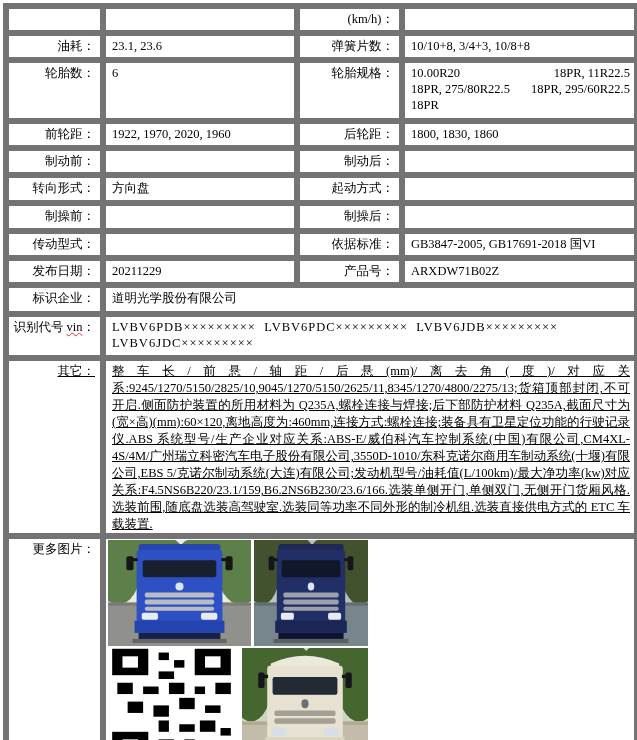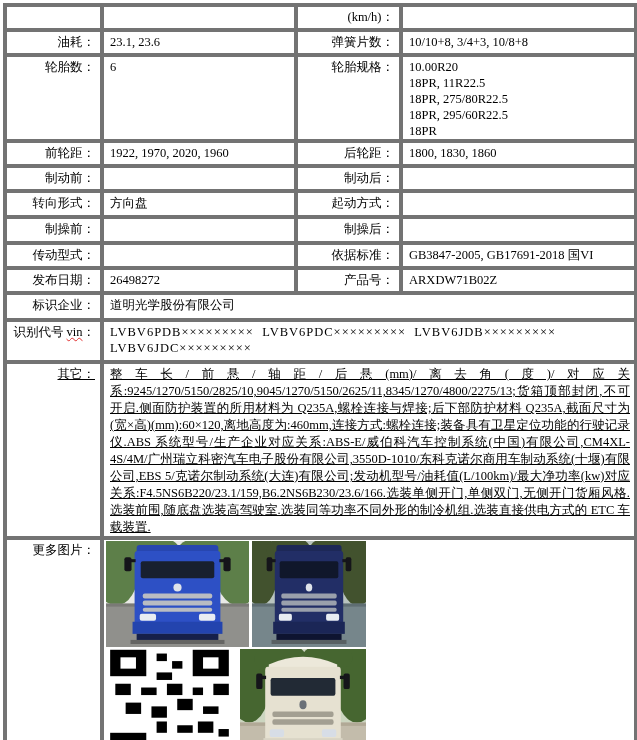--- a/index.html
+++ b/index.html
@@ -1,24 +1,24 @@
 <!DOCTYPE html>
 <html><head>
 <meta charset="utf-8">
 <style>
   html,body{margin:0;padding:0;background:#fff;}
   .sheet{position:relative;width:637px;height:740px;background:#fff;overflow:hidden;
          font-family:"Liberation Serif","DejaVu Serif",serif;color:#000;}
   table.spec{position:absolute;left:3px;top:3px;width:631px;border-collapse:collapse;table-layout:fixed;}
-  td{border:4px solid #737373;vertical-align:top;padding:2px 4px 0 6px;font-size:12.5px;line-height:16px;overflow:hidden;}
+  td{border:6px solid #737373;vertical-align:top;padding:2px 4px 0 6px;font-size:12.5px;line-height:16px;overflow:hidden;}
   td.lbl{text-align:right;padding-right:5px;padding-left:2px;white-space:pre-line;}
   tr.h22 td{height:19px;} tr.h23 td{height:20px;} tr.h24 td{height:21px;}
   tr.h56 td{height:53px;} tr.h46 td{height:43px;} tr.h39 td{height:36px;}
   tr.h162 td{height:159px;text-decoration:underline;} tr.h230 td{height:227px;}
-  .jline{display:flex;justify-content:space-between;flex-direction:column;}
+  .jline{display:flex;justify-content:space-between;}
   .vin-line{white-space:pre-wrap;letter-spacing:1px;}
   .vin-word{text-decoration:underline;text-decoration-style:wavy;text-decoration-color:#e03030;text-decoration-thickness:1px;text-align:center;}
   .other-text{text-align:justify;line-height:17px;}
   .photo-cell{position:relative;padding:0;}
   .photo{position:absolute;overflow:hidden;background:#cfd8c4;}
   .photo svg{display:block;width:100%;height:100%;}
   .p1{left:2px;top:1px;width:143px;height:106px;}
   .p2{left:148px;top:1px;width:114px;height:106px;}
   .p3{left:2px;top:109px;width:129px;height:117px;}
   .p4{left:136px;top:109px;width:126px;height:117px;}
@@ -108,21 +108,21 @@
 
   <tr class="h22">
     <td class="lbl">传动型式：</td>
     <td></td>
     <td class="lbl">依据标准：</td>
     <td>GB3847-2005, GB17691-2018 国VI</td>
   </tr>
 
   <tr class="h22">
     <td class="lbl">发布日期：</td>
-    <td>26498272</td>
+    <td>20211229</td>
     <td class="lbl">产品号：</td>
     <td>ARXDW71B02Z</td>
   </tr>
 
   <tr class="h24">
     <td class="lbl">标识企业：</td>
     <td colspan="3">道明光学股份有限公司</td>
   </tr>
 
 

